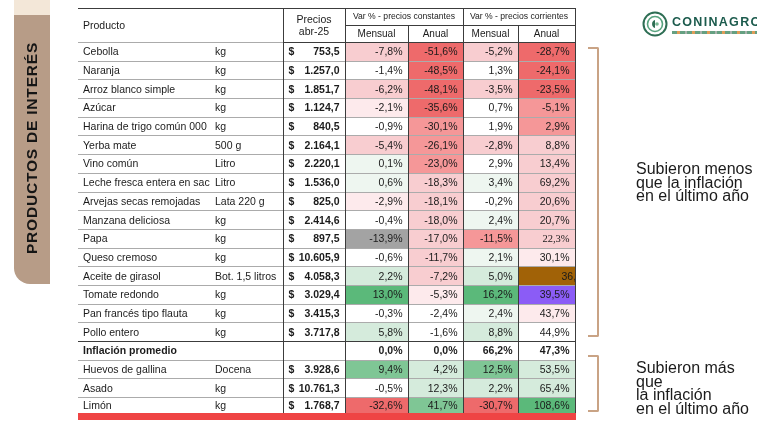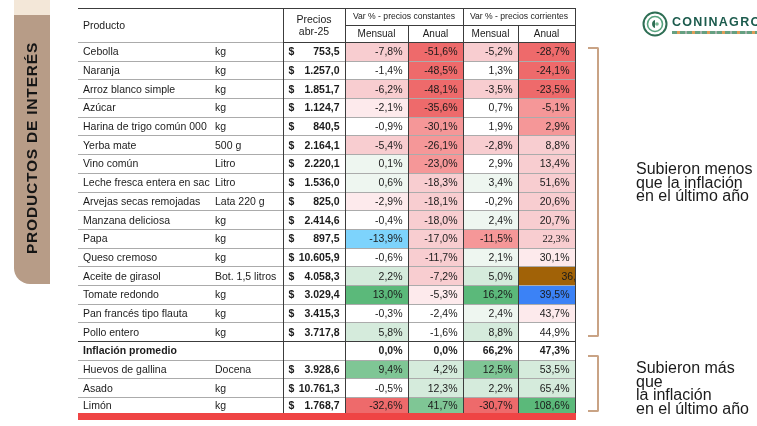--- a/index.html
+++ b/index.html
@@ -179,21 +179,21 @@
         <tr>
           <td class="c-name">Leche fresca entera en sachet</td>
           <td class="c-unit">Litro</td>
           <td class="c-price">
             <span class="cur">$</span>
             <span class="val">1.536,0</span>
           </td>
           <td class="c-pct b-thin" style="background: rgb(238, 246, 240);">0,6%</td>
           <td class="c-pct b-strong" style="background: rgb(248, 205, 208);">-18,3%</td>
           <td class="c-pct b-thin" style="background: rgb(238, 246, 240);">3,4%</td>
-          <td class="c-pct b-strong" style="background: rgb(248, 205, 208);">51,6%</td>
+          <td class="c-pct b-strong" style="background: rgb(248, 205, 208);">69,2%</td>
         </tr>
         <tr>
           <td class="c-name">Arvejas secas remojadas</td>
           <td class="c-unit">Lata 220 g</td>
           <td class="c-price">
             <span class="cur">$</span>
             <span class="val">825,0</span>
           </td>
           <td class="c-pct b-thin" style="background: rgb(253, 234, 236);">-2,9%</td>
           <td class="c-pct b-strong" style="background: rgb(248, 205, 208);">-18,1%</td>
@@ -212,21 +212,21 @@
           <td class="c-pct b-thin" style="background: rgb(238, 246, 240);">2,4%</td>
           <td class="c-pct b-strong" style="background: rgb(248, 205, 208);">20,7%</td>
         </tr>
         <tr>
           <td class="c-name">Papa</td>
           <td class="c-unit">kg</td>
           <td class="c-price">
             <span class="cur">$</span>
             <span class="val">897,5</span>
           </td>
-          <td class="c-pct b-thin" style="background: #7dd3fc;">-13,9%</td>
+          <td class="c-pct b-thin" style="background: #a3a3a3;">-13,9%</td>
           <td class="c-pct b-strong" style="background: rgb(248, 205, 208);">-17,0%</td>
           <td class="c-pct b-thin" style="background: rgb(245, 151, 152);">-11,5%</td>
           <td class="c-pct b-strong" style="background: rgb(248, 205, 208); font-family: Liberation Serif, serif;">22,3%</td>
         </tr>
         <tr>
           <td class="c-name">Queso cremoso</td>
           <td class="c-unit">kg</td>
           <td class="c-price">
             <span class="cur">$</span>
             <span class="val">10.605,9</span>
@@ -251,21 +251,21 @@
         <tr>
           <td class="c-name">Tomate redondo</td>
           <td class="c-unit">kg</td>
           <td class="c-price">
             <span class="cur">$</span>
             <span class="val">3.029,4</span>
           </td>
           <td class="c-pct b-thin" style="background: rgb(91, 185, 122);">13,0%</td>
           <td class="c-pct b-strong" style="background: rgb(253, 234, 236);">-5,3%</td>
           <td class="c-pct b-thin" style="background: rgb(91, 185, 122);">16,2%</td>
-          <td class="c-pct b-strong" style="background: #3b82f6;">39,5%</td>
+          <td class="c-pct b-strong" style="background: #8b5cf6;">39,5%</td>
         </tr>
         <tr>
           <td class="c-name">Pan francés tipo flauta</td>
           <td class="c-unit">kg</td>
           <td class="c-price">
             <span class="cur">$</span>
             <span class="val">3.415,3</span>
           </td>
           <td class="c-pct b-thin" style="background: rgb(255, 255, 255);">-0,3%</td>
           <td class="c-pct b-strong" style="background: rgb(255, 255, 255);">-2,4%</td>

